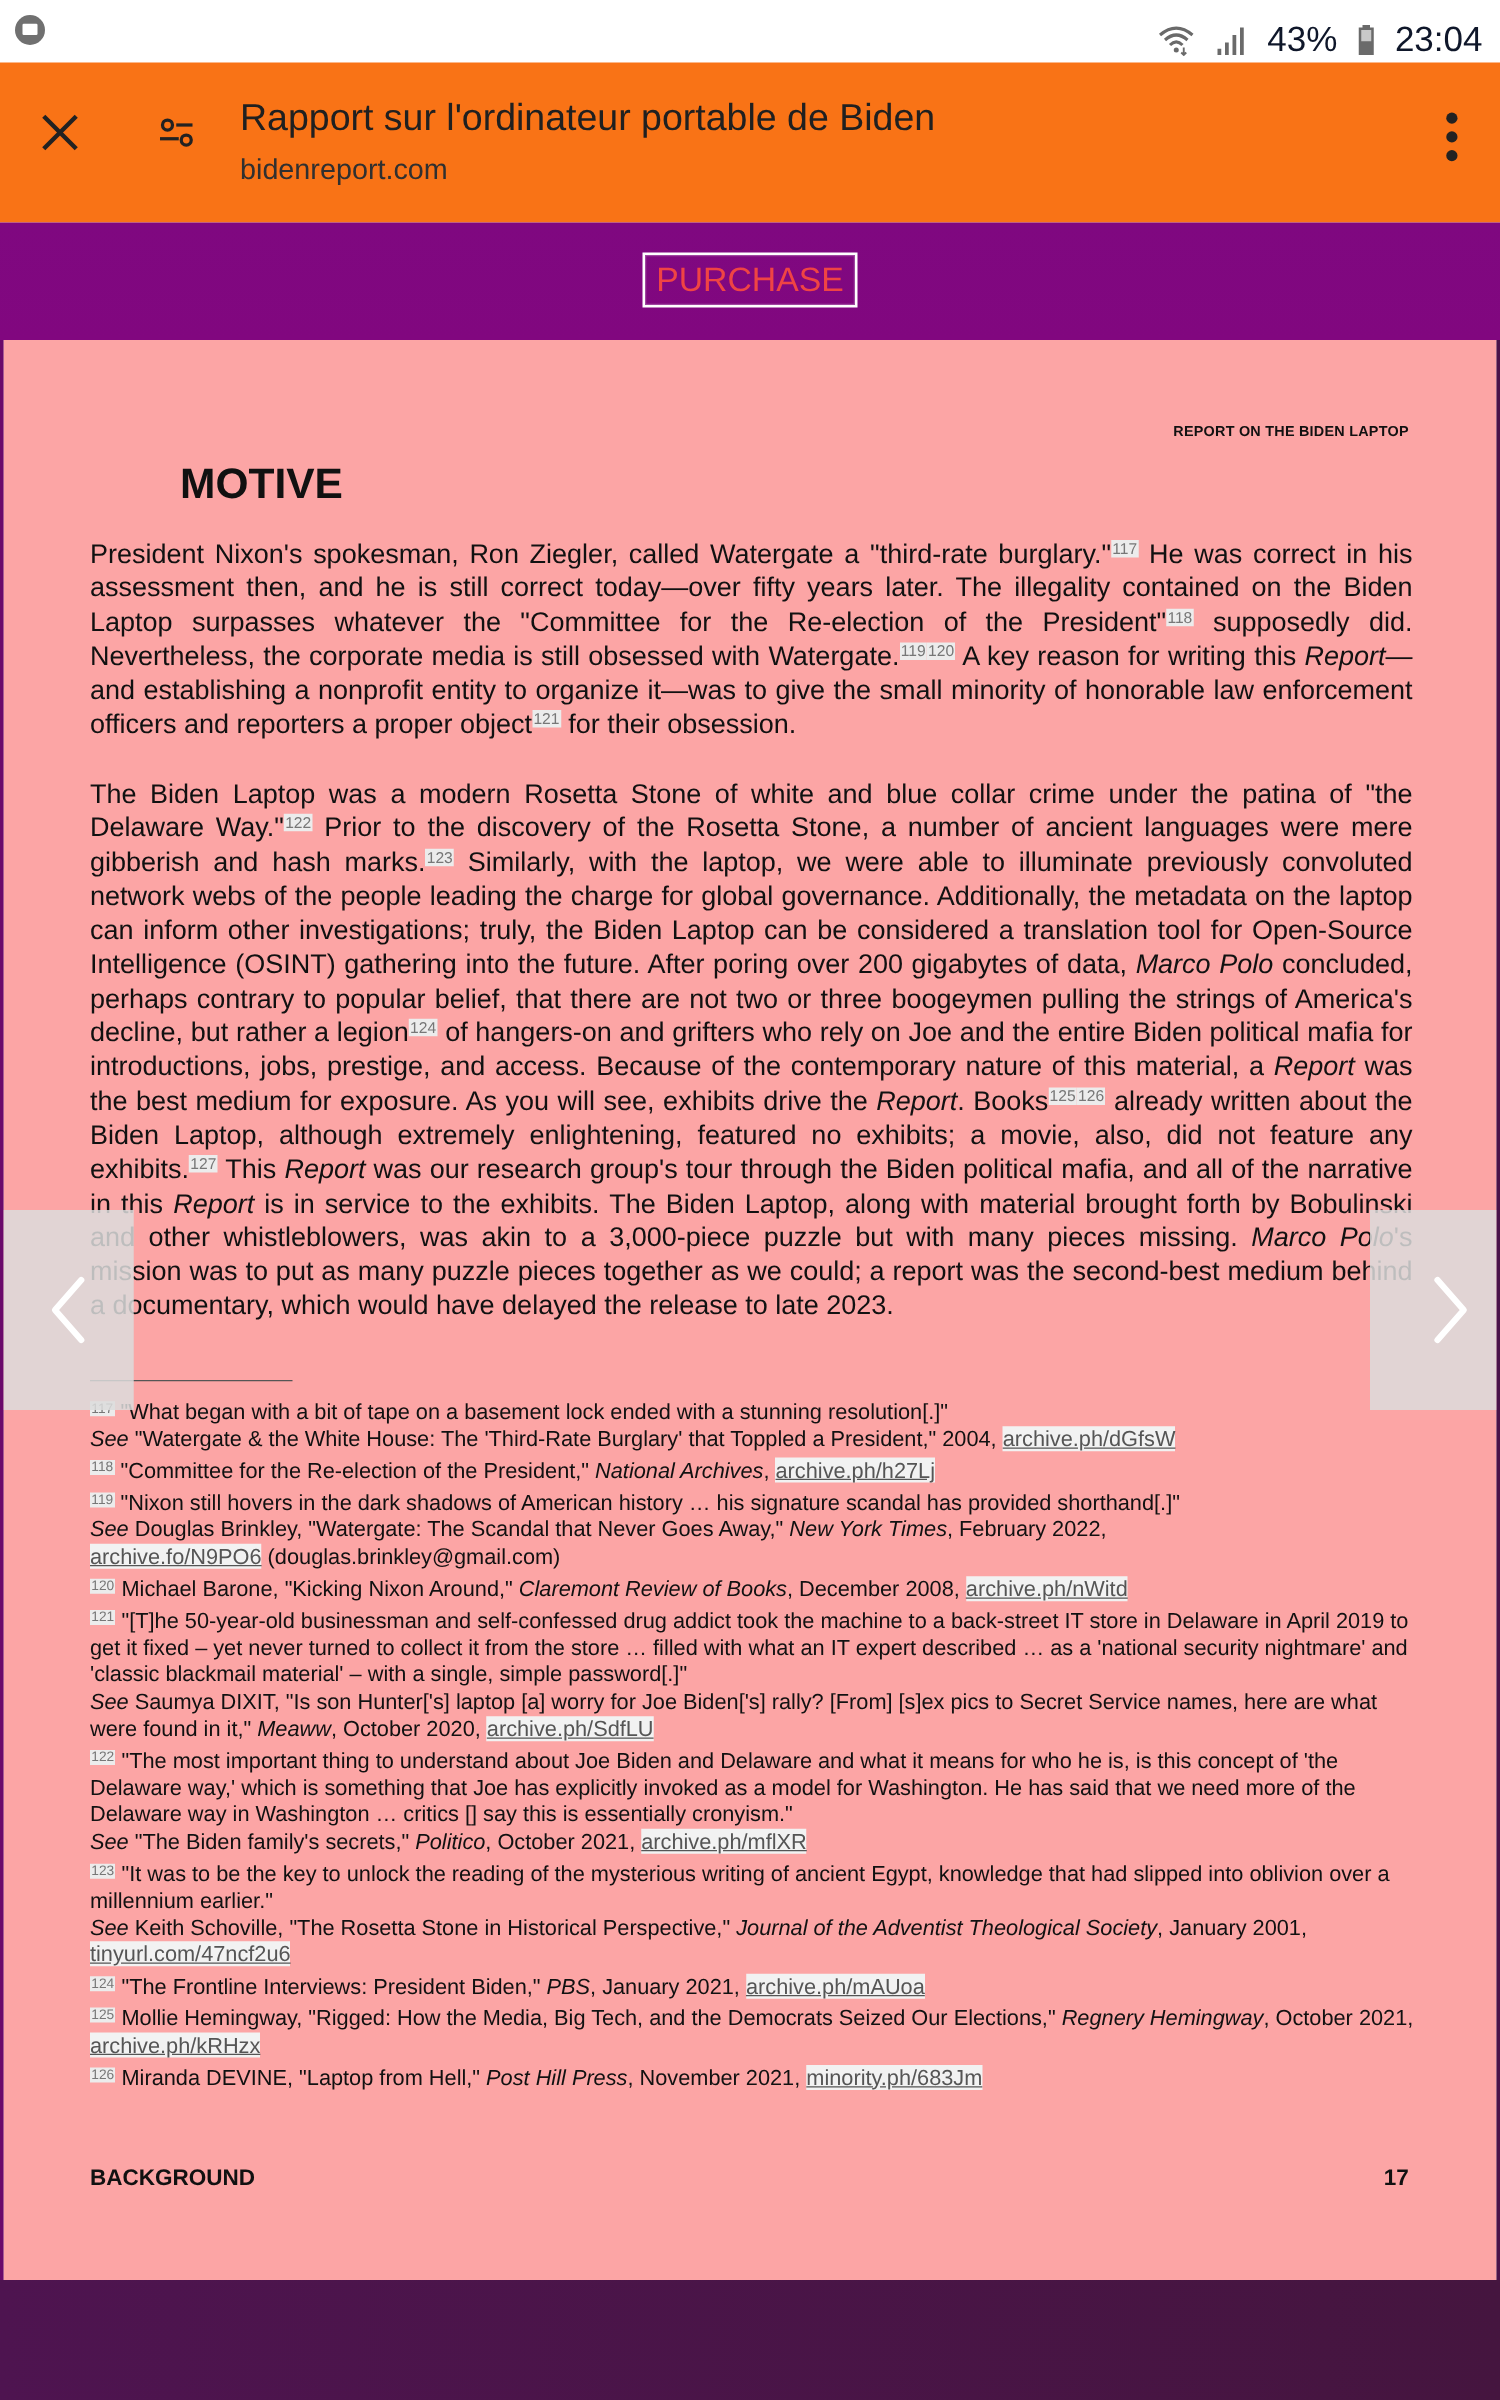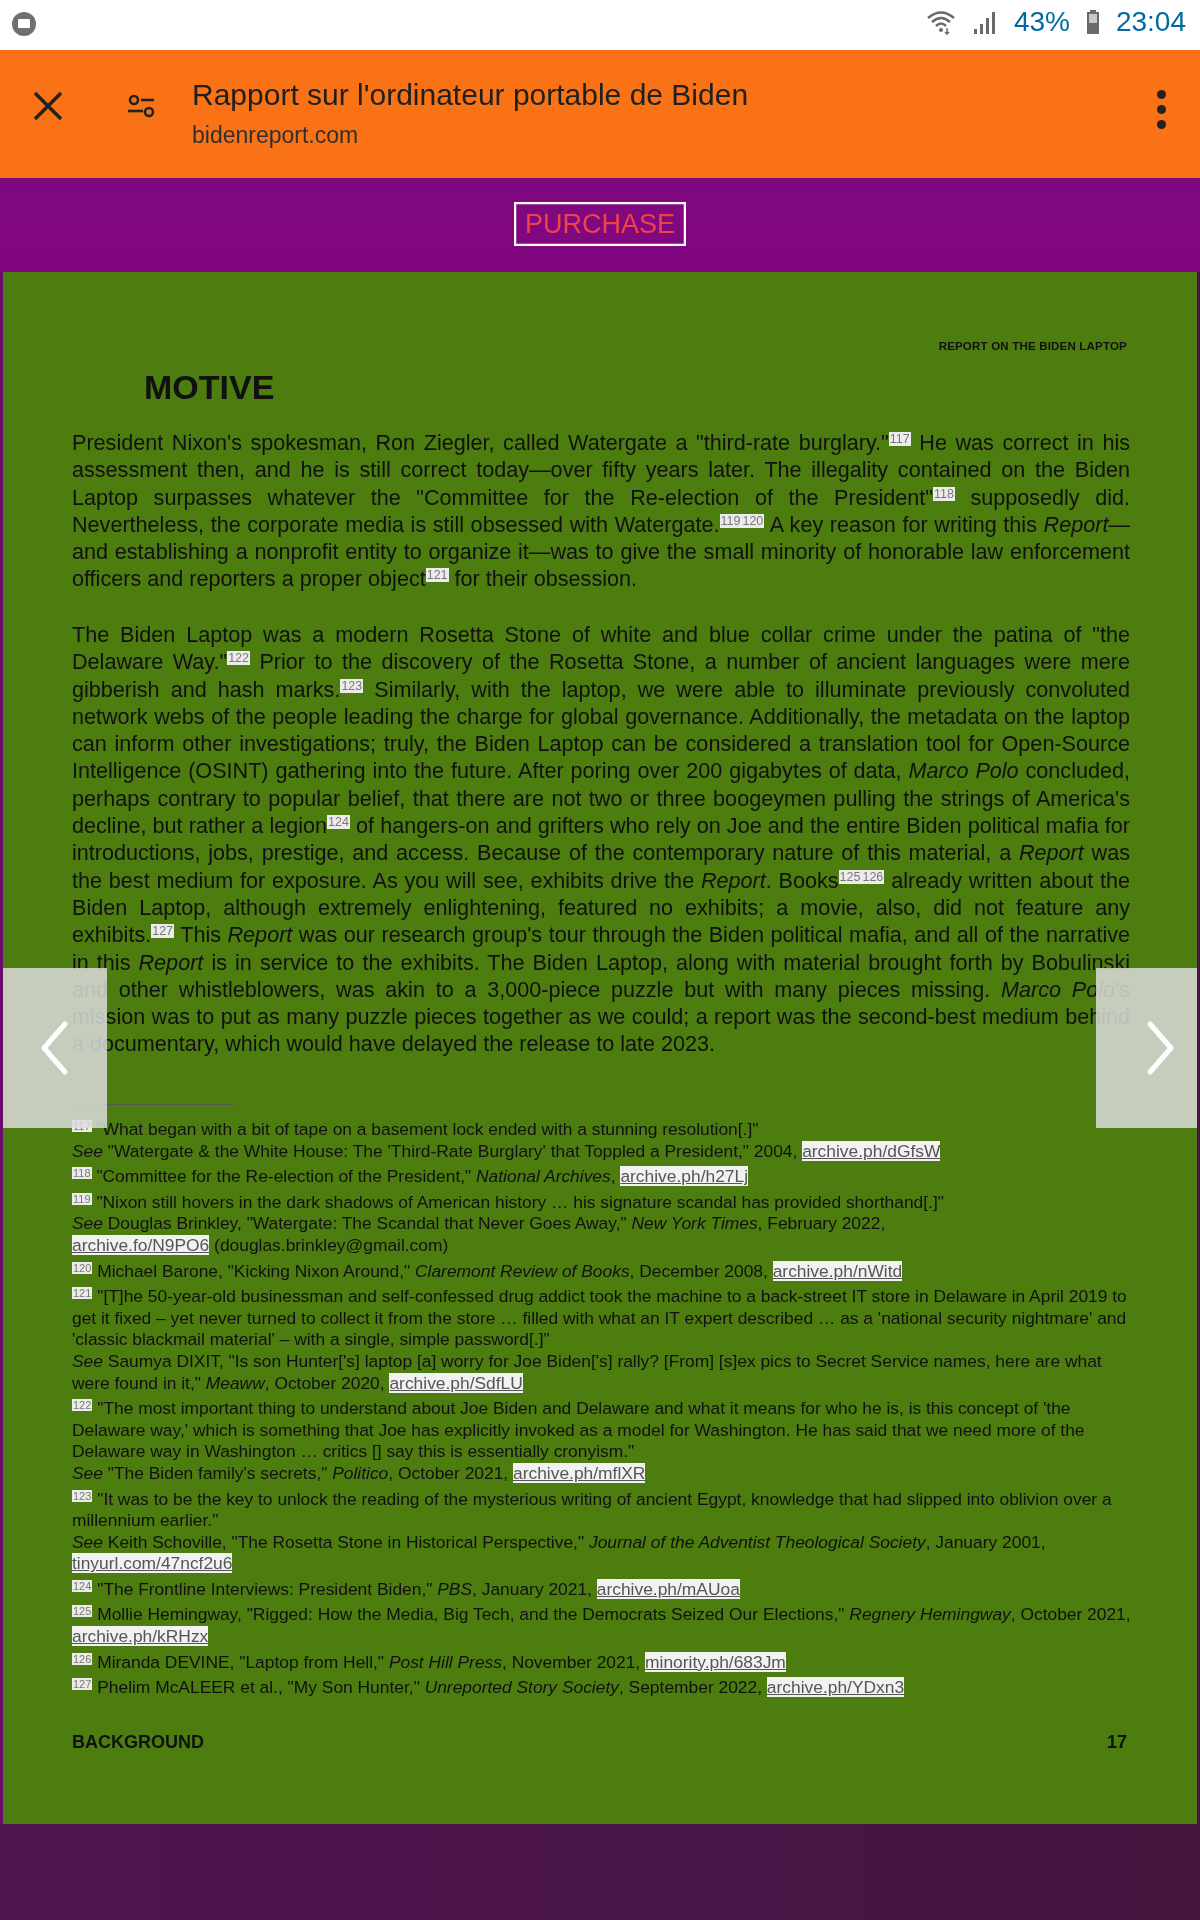--- a/index.html
+++ b/index.html
@@ -3,40 +3,40 @@
 <meta charset="utf-8">
 <style>
   * { box-sizing: border-box; margin: 0; padding: 0; }
   html, body { width: 1200px; height: 1920px; overflow: hidden; background: #fff; }
   body { font-family: "Liberation Sans", sans-serif; color: #111; position: relative; }
 
   
   .statusbar { position: absolute; left: 0; top: 0; width: 1200px; height: 50px; background: #fff; }
   .sb-left { position: absolute; left: 12px; top: 12px; width: 24px; height: 24px; border-radius: 50%; background: #707070; }
   .sb-left::after { content: ""; position: absolute; left: 6px; top: 7px; width: 12px; height: 9px; background: #fff; border-radius: 1px; }
-  .sb-right { position: absolute; right: 14px; top: 6px; display: flex; align-items: center; gap: 16px; color: #0369a1; font-size: 28px; }
+  .sb-right { position: absolute; right: 14px; top: 16px; display: flex; align-items: center; gap: 16px; color: #0f172a; font-size: 28px; }
   .sb-right svg { display: block; }
 
   
   .toolbar { position: absolute; left: 0; top: 50px; width: 1200px; height: 128px; background: #f97316; }
   .tb-close { position: absolute; left: 28px; top: 36px; width: 40px; height: 40px; cursor: pointer; }
   .tb-settings { position: absolute; left: 124px; top: 38px; width: 40px; height: 40px; cursor: pointer; }
   .tb-title { position: absolute; left: 192px; top: 28px; font-size: 30px; color: #202020; white-space: nowrap; }
   .tb-url { position: absolute; left: 192px; top: 72px; font-size: 23px; color: #303030; }
   .tb-menu { position: absolute; right: 32px; top: 40px; width: 14px; height: 42px; cursor: pointer; }
   .tb-menu span { display: block; width: 9px; height: 9px; border-radius: 50%; background: #222; margin: 0 auto 6px; }
 
   
   .purple-top { position: absolute; left: 0; top: 178px; width: 1200px; height: 94px; background: linear-gradient(#7f0880, #81077f); }
   .purchase-btn { position: absolute; left: 514px; top: 202px; width: 172px; height: 44px; border: 2px solid #fff; color: #ef4444; font-size: 27px; text-align: center; line-height: 40px; letter-spacing: 0px; cursor: pointer; box-shadow: inset 0 0 0 1px rgba(255,255,255,0.25); }
   .frame-left { position: absolute; left: 0; top: 272px; width: 3px; height: 1552px; background: #6a0a6b; }
   .frame-right { position: absolute; right: 0; top: 272px; width: 3px; height: 1552px; background: #4a1249; }
   .purple-bottom { position: absolute; left: 0; top: 1824px; width: 1200px; height: 96px; background: linear-gradient(90deg, #4e1450, #45153f); }
 
-  .doc { position: absolute; left: 3px; top: 272px; width: 1194px; height: 1552px; background: #4d7c0f; text-decoration: underline; }
+  .doc { position: absolute; left: 3px; top: 272px; width: 1194px; height: 1552px; background: #fca5a5; text-decoration: underline; }
   .running-head { position: absolute; right: 70px; top: 68px; font-size: 11.5px; font-weight: bold; letter-spacing: 0.2px; }
   .section-title { position: absolute; left: 141px; top: 96px; font-size: 34px; font-weight: bold; }
 
   .body-text { position: absolute; left: 69px; width: 1058px; font-size: 21.6px; line-height: 27.3px; text-align: justify; color: #111; }
   .p1 { top: 157px; }
   .p2 { top: 349px; }
   sup.fn { font-size: 12.5px; color: #777; background: #ececec; padding: 0 1px; vertical-align: 7px; line-height: 0; }
   i { font-style: italic; }
 
   .fn-rule { position: absolute; left: 69px; top: 832px; width: 162px; height: 1px; background: #555; }
@@ -127,21 +127,20 @@
       <div class="footnote"><sup class="fnnum">117</sup> <span>"What began with a bit of tape on a basement lock ended with a stunning resolution[.]"</span><br><i>See</i><span> "Watergate &amp; the White House: The 'Third-Rate Burglary' that Toppled a President," 2004, </span><a>archive.ph/dGfsW</a></div>
       <div class="footnote"><sup class="fnnum">118</sup> <span>"Committee for the Re-election of the President," </span><i>National Archives</i><span>, </span><a>archive.ph/h27Lj</a></div>
       <div class="footnote"><sup class="fnnum">119</sup> <span>"Nixon still hovers in the dark shadows of American history … his signature scandal has provided shorthand[.]"</span><br><i>See</i><span> Douglas Brinkley, "Watergate: The Scandal that Never Goes Away," </span><i>New York Times</i><span>, February 2022,</span><br><a>archive.fo/N9PO6</a><span> (douglas.brinkley@gmail.com)</span></div>
       <div class="footnote"><sup class="fnnum">120</sup> <span>Michael Barone, "Kicking Nixon Around," </span><i>Claremont Review of Books</i><span>, December 2008, </span><a>archive.ph/nWitd</a></div>
       <div class="footnote"><sup class="fnnum">121</sup> <span>"[T]he 50-year-old businessman and self-confessed drug addict took the machine to a back-street IT store in Delaware in April 2019 to get it fixed – yet never turned to collect it from the store … filled with what an IT expert described … as a 'national security nightmare' and 'classic blackmail material' – with a single, simple password[.]"</span><br><i>See</i><span> Saumya DIXIT, "Is son Hunter['s] laptop [a] worry for Joe Biden['s] rally? [From] [s]ex pics to Secret Service names, here are what were found in it," </span><i>Meaww</i><span>, October 2020, </span><a>archive.ph/SdfLU</a></div>
       <div class="footnote"><sup class="fnnum">122</sup> <span>"The most important thing to understand about Joe Biden and Delaware and what it means for who he is, is this concept of 'the Delaware way,' which is something that Joe has explicitly invoked as a model for Washington. He has said that we need more of the Delaware way in Washington … critics [] say this is essentially cronyism."</span><br><i>See</i><span> "The Biden family's secrets," </span><i>Politico</i><span>, October 2021, </span><a>archive.ph/mflXR</a></div>
       <div class="footnote"><sup class="fnnum">123</sup> <span>"It was to be the key to unlock the reading of the mysterious writing of ancient Egypt, knowledge that had slipped into oblivion over a millennium earlier."</span><br><i>See</i><span> Keith Schoville, "The Rosetta Stone in Historical Perspective," </span><i>Journal of the Adventist Theological Society</i><span>, January 2001, </span><a>tinyurl.com/47ncf2u6</a></div>
       <div class="footnote"><sup class="fnnum">124</sup> <span>"The Frontline Interviews: President Biden," </span><i>PBS</i><span>, January 2021, </span><a>archive.ph/mAUoa</a></div>
       <div class="footnote"><sup class="fnnum">125</sup> <span>Mollie Hemingway, "Rigged: How the Media, Big Tech, and the Democrats Seized Our Elections," </span><i>Regnery Hemingway</i><span>, October 2021, </span><a>archive.ph/kRHzx</a></div>
       <div class="footnote"><sup class="fnnum">126</sup> <span>Miranda DEVINE, "Laptop from Hell," </span><i>Post Hill Press</i><span>, November 2021, </span><a>minority.ph/683Jm</a></div>
-      <div class="footnote"><sup class="fnnum">127</sup> <span>Phelim McALEER et al., "My Son Hunter," </span><i>Unreported Story Society</i><span>, September 2022, </span><a>archive.ph/YDxn3</a></div>
     </div>
 
   <div class="page-footer-left">BACKGROUND</div>
   <div class="page-footer-right">17</div>
 </div>
 
 <div class="nav-arrow nav-prev">
   <svg width="30" height="56" viewBox="0 0 30 56">
     <path d="M26 4 L5 28 L26 52" stroke="#fff" stroke-width="5" stroke-linecap="round" stroke-linejoin="round" fill="none"></path>
   </svg>

